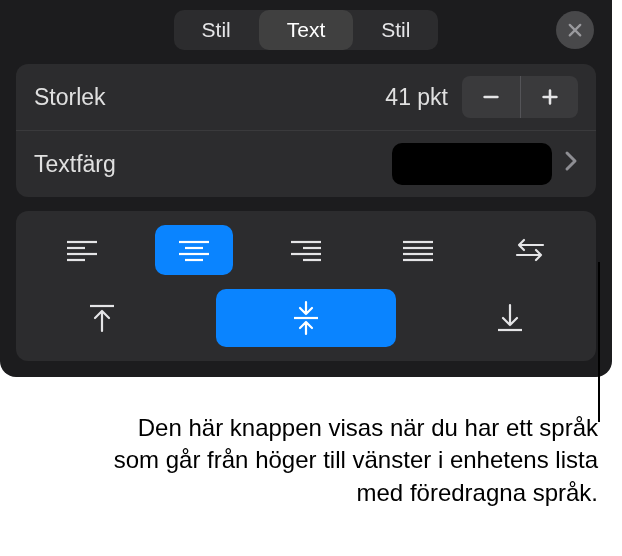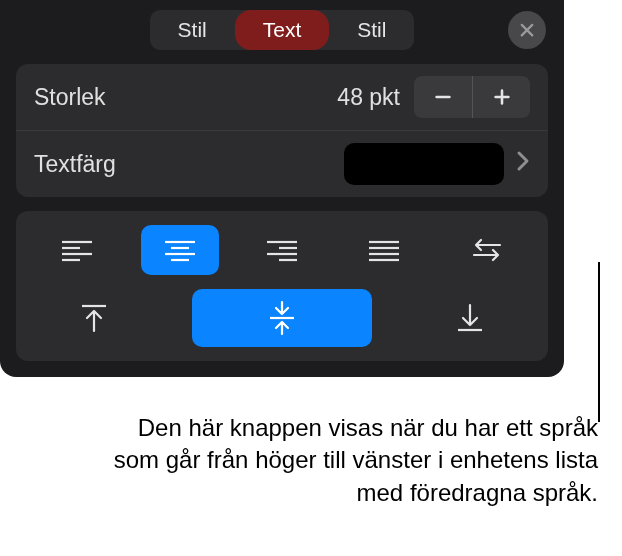--- a/index.html
+++ b/index.html
@@ -5,21 +5,21 @@
     * { box-sizing: border-box; margin: 0; padding: 0; }
     body {
       width: 622px;
       height: 556px;
       background: #fff;
       font-family: -apple-system, BlinkMacSystemFont, "Helvetica Neue", sans-serif;
       overflow: hidden;
     }
     .panel {
       background: #1c1c1e;
-      width: 564px;
+      width: 612px;
       margin: 0;
       border-radius: 0 0 16px 16px;
       padding-bottom: 16px;
     }
     .topbar {
       display: flex;
       align-items: center;
       padding: 10px 16px 14px 16px;
       position: relative;
     }
@@ -32,23 +32,22 @@
     }
     .tab {
       padding: 8px 28px;
       color: #e5e5e7;
       font-size: 21px;
       font-weight: 400;
       cursor: pointer;
       border-radius: 10px;
     }
     .tab.active {
-      background: #7f1d1d;
+      background: #404040;
       color: #fff;
-      border-radius: 16px;
     }
     .close-btn {
       position: absolute;
       right: 18px;
       top: 50%;
       transform: translateY(-55%);
       width: 38px;
       height: 38px;
       border-radius: 50%;
       background: #48484a;
@@ -168,21 +167,21 @@
     <div class="close-btn">
       <svg viewBox="0 0 24 24">
           <path d="M5 5 L19 19 M19 5 L5 19" stroke="#9a9a9e" stroke-width="3" stroke-linecap="round"></path>
         </svg>
     </div>
   </div>
 
   <div class="section">
     <div class="row">
       <div class="row-label">Storlek</div>
-      <div class="size-value">48 pkt</div>
+      <div class="size-value">41 pkt</div>
       <div class="stepper">
         <div class="stepper-btn">
           <svg width="22" height="22" viewBox="0 0 24 24">
               <path d="M5 12 H19" stroke="currentColor" stroke-width="2.8" stroke-linecap="round"></path>
             </svg>
         </div>
         <div class="stepper-btn">
           <svg width="22" height="22" viewBox="0 0 24 24">
               <path d="M5 12 H19 M12 5 V19" stroke="currentColor" stroke-width="2.8" stroke-linecap="round"></path>
             </svg>

